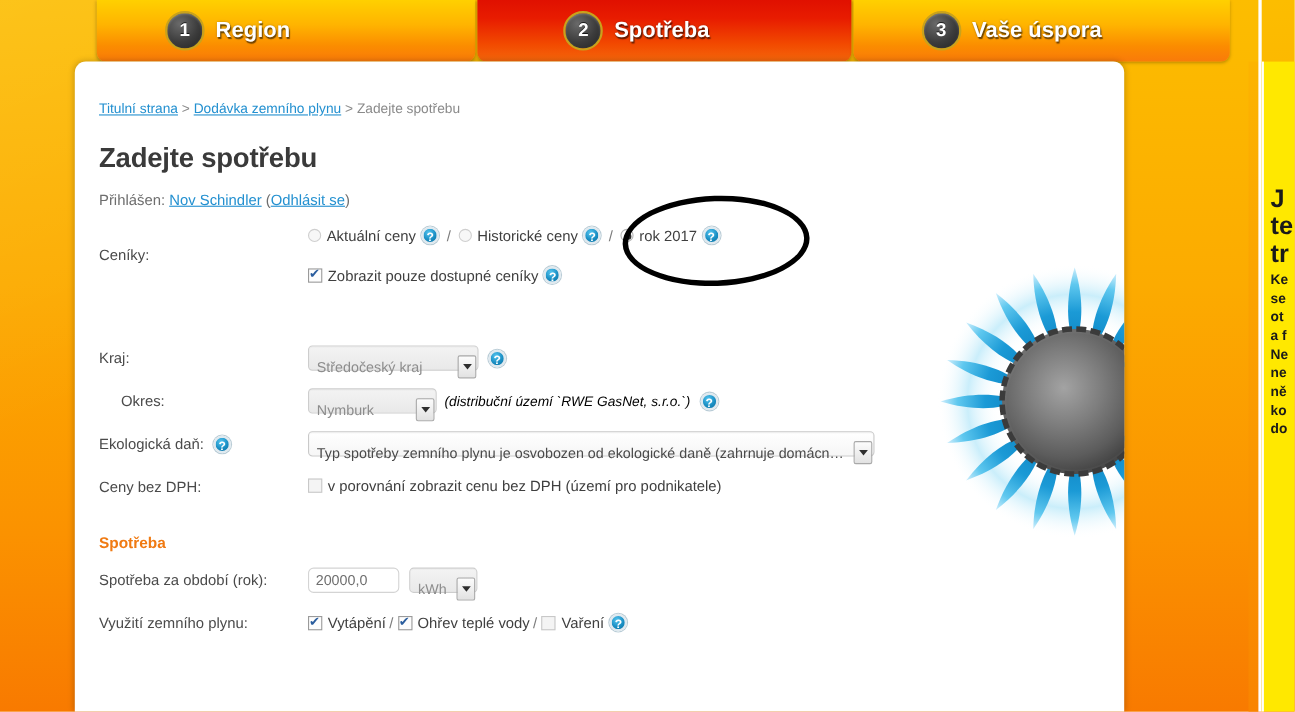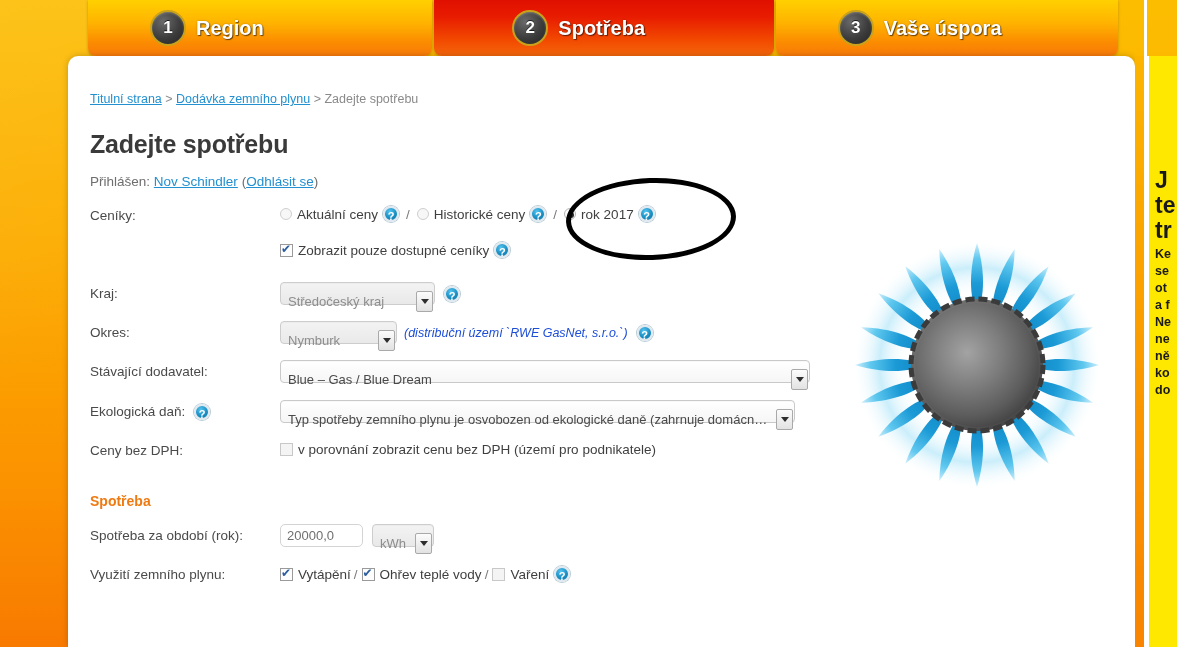--- a/index.html
+++ b/index.html
@@ -58,21 +58,21 @@
     color: #ffffff; font-weight: bold; font-size: 20px;
     text-shadow: 1px 1px 1px rgba(0,0,0,.55), 0 0 2px rgba(0,0,0,.3);
     margin-left: 58px;
     white-space: nowrap;
   }
   .tab.t2 .tab-label { margin-left: 74px; }
 
   
   .panel {
     position: absolute; left: 68px; top: 56px;
-    width: 1067px; height: 591px;
+    width: 954px; height: 591px;
     background: #ffffff;
     border-radius: 10px 10px 0 0;
     box-shadow: 0 0 6px rgba(0,0,0,.22);
     overflow: hidden;
   }
 
   
   .breadcrumb {
     position: absolute; left: 22px; top: 36px;
     font-size: 12.5px; color: #8a8a8a;
@@ -163,21 +163,21 @@
   }
   .sel .txt { overflow: hidden; text-overflow: ellipsis; white-space: nowrap; }
 
   .inp {
     border: 1px solid #d4d4d4; border-radius: 5px;
     height: 23px; width: 83px; font-size: 13px; color: #6f6f6f;
     padding: 0 6px; background: #fff; outline: none;
     font-family: "Liberation Sans", sans-serif;
   }
 
-  .ital { font-style: italic; font-size: 12.5px; color: #1d4ed8; margin-left: 7px; }
+  .ital { font-style: italic; font-size: 12.5px; color: #000000; margin-left: 7px; }
 
   .sect-h {
     font-size: 14px; font-weight: bold; color: #f07a12;
   }
 
   
   .submit {
     position: absolute; left: 22px; top: 535px;
     width: 232px; height: 48px;
     border: 0; border-radius: 6px;
@@ -263,21 +263,21 @@
 
   <div class="loginline">
     <span>Přihlášen:</span>
     <a href="#">Nov Schindler</a>
     <span>(</span><a href="#">Odhlásit se</a><span>)</span>
   </div>
 
   <div class="form">
 
     <div class="row" style="height:34px;">
-      <div class="lbl" style="top:4px;">Ceníky:</div>
+      <div class="lbl" style="top:20px;">Ceníky:</div>
       <div class="fld" style="top:2px;">
         <span class="rb dim"></span>
         <span class="ftxt">Aktuální ceny</span>
         <span class="help">?</span>
         <span class="ftxt sep">/</span>
         <span class="rb dim"></span>
         <span class="ftxt">Historické ceny</span>
         <span class="help">?</span>
         <span class="ftxt sep">/</span>
         <span class="rb on"></span>
@@ -287,58 +287,47 @@
     </div>
 
     <div class="row" style="height:44px;">
       <div class="fld" style="top:4px;">
         <span class="cb on"></span>
         <span class="ftxt">Zobrazit pouze dostupné ceníky</span>
         <span class="help">?</span>
       </div>
     </div>
 
-    <div class="row" style="height:39px;">
+    <div class="row" style="height:39px;margin-top:32px;">
       <div class="lbl" style="top:4px;">Kraj:</div>
       <div class="fld" style="top:0px;">
         <span class="sel disabled" style="width:155px;">
           <span class="txt">Středočeský kraj</span>
           <span class="arrow">
               <i></i>
             </span>
         </span>
         <span class="help" style="margin-left:9px;">?</span>
       </div>
     </div>
 
     <div class="row" style="height:39px;">
-      <div class="lbl" style="top:4px;">Okres:</div>
+      <div class="lbl" style="top:4px;margin-left:20px;">Okres:</div>
       <div class="fld" style="top:0px;">
         <span class="sel disabled" style="width:117px;">
           <span class="txt">Nymburk</span>
           <span class="arrow">
               <i></i>
             </span>
         </span>
         <span class="ital">(distribuční území `RWE GasNet, s.r.o.`)</span>
         <span class="help" style="margin-left:9px;">?</span>
       </div>
     </div>
 
-    <div class="row" style="height:40px;">
-      <div class="lbl" style="top:4px;">Stávající dodavatel:</div>
-      <div class="fld" style="top:0px;">
-        <span class="sel" style="width:530px;">
-          <span class="txt">Blue – Gas / Blue Dream</span>
-          <span class="arrow">
-              <i></i>
-            </span>
-        </span>
-      </div>
-    </div>
 
     <div class="row" style="height:39px;">
       <div class="lbl" style="top:4px;">
         <span>Ekologická daň:</span>
         <span class="help" style="margin-left:5px;">?</span>
       </div>
       <div class="fld" style="top:0px;">
         <span class="sel" style="width:515px;">
           <span class="txt">Typ spotřeby zemního plynu je osvobozen od ekologické daně (zahrnuje domácnosti)</span>
           <span class="arrow">

